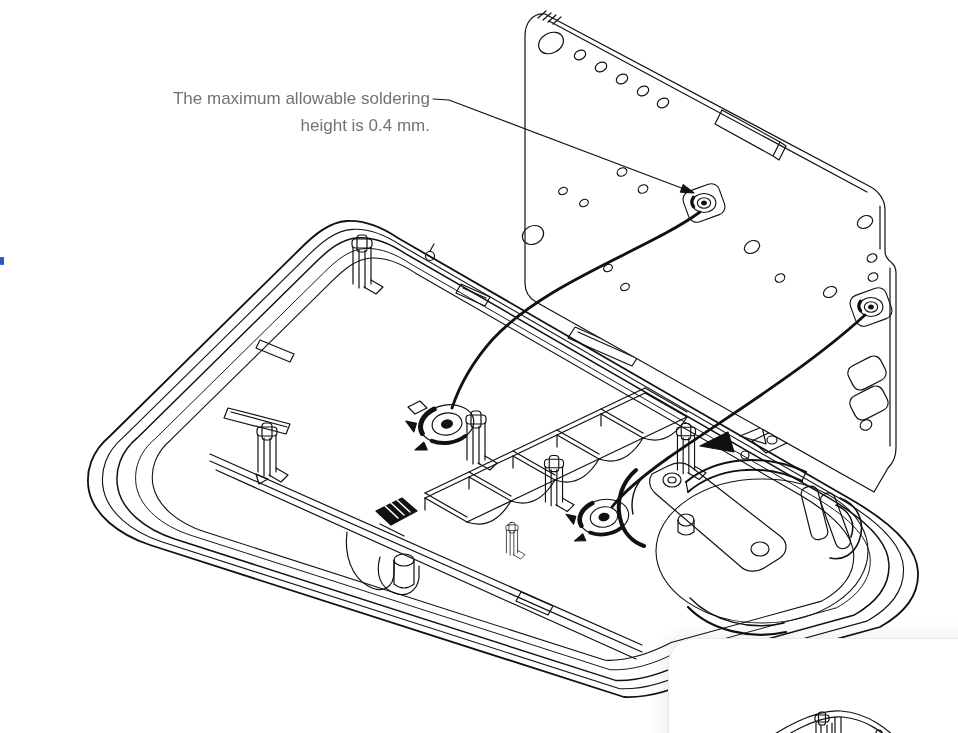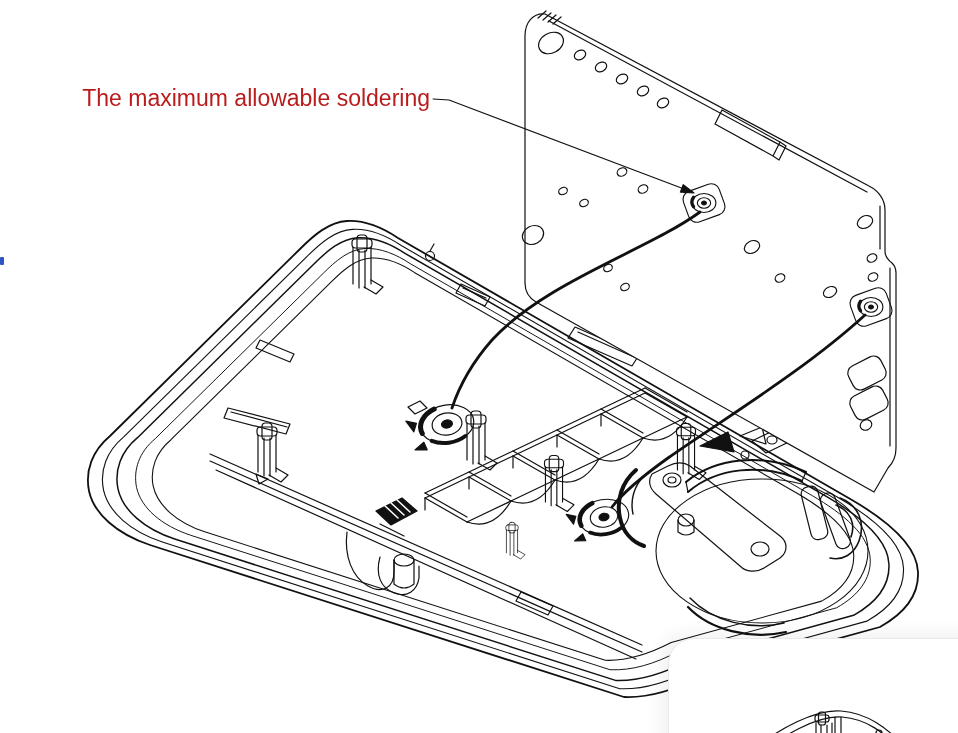--- a/index.html
+++ b/index.html
@@ -2,21 +2,21 @@
 <html><head>
 <meta charset="utf-8">
 <style>
   html,body{margin:0;padding:0;background:#fff;}
   .stage{
     position:relative;width:958px;height:733px;background:#fff;overflow:hidden;
     font-family:"Liberation Sans",sans-serif;color:#000;
   }
   .annotation{
     position:absolute;top:85px;left:6px;width:424px;text-align:right;
-    font-size:23px;line-height:27px;color:#b91c1c;white-space:nowrap;
+    font-size:17px;line-height:27px;color:#737373;white-space:nowrap;
   }
   .annotation span{display:block;}
   svg.art{position:absolute;left:0;top:0;}
   .detail-card{
     position:absolute;left:668px;top:638px;width:320px;height:125px;
     background:#fff;border:1px solid #e9e9e9;border-top-left-radius:26px;
     box-shadow:-8px -6px 16px rgba(0,0,0,.05);overflow:hidden;
   }
   .cursor-mark{
     position:absolute;left:0;top:257px;width:4px;height:8px;
@@ -186,20 +186,21 @@
         <path d="M 433,99 L 449,100 L 692,192" stroke-width="1.1"></path>
         <path d="M 694,193 L 680.4,192.1 L 683.2,184.7 Z" fill="#111"></path>
       </g>
       <path stroke-width="2.8" d="M 700,212 C 648,250 545,282 492,340 C 470,365 458,390 452,408"></path>
       <path stroke-width="2.8" d="M 865,315 C 805,370 722,420 668,458 C 640,478 622,494 612,507"></path>
     </g>
   </svg>
 
   <div class="annotation">
     <span>The maximum allowable soldering</span>
+    <span>height is 0.4 mm.</span>
   </div>
 
   <div class="detail-card" style="border-color: rgb(233, 233, 233);">
     <svg width="320" height="125" viewBox="0 0 320 125">
       <g fill="none" stroke="#111" stroke-width="1.2" stroke-linecap="round" stroke-linejoin="round">
         <path d="M 78,116 C 110,88 148,70 172,72 C 198,74 218,88 240,112"></path>
         <path d="M 84,121 C 114,95 150,76 173,78 C 197,80 215,92 236,117"></path>
         <rect x="146" y="76" width="14" height="7" rx="2.5"></rect>
         <rect x="149.5" y="73" width="7" height="13" rx="2.5"></rect>
         <path d="M 147,84 V 124 M 152,86 V 124 M 158,86 V 124 M 163,84 V 124"></path>

